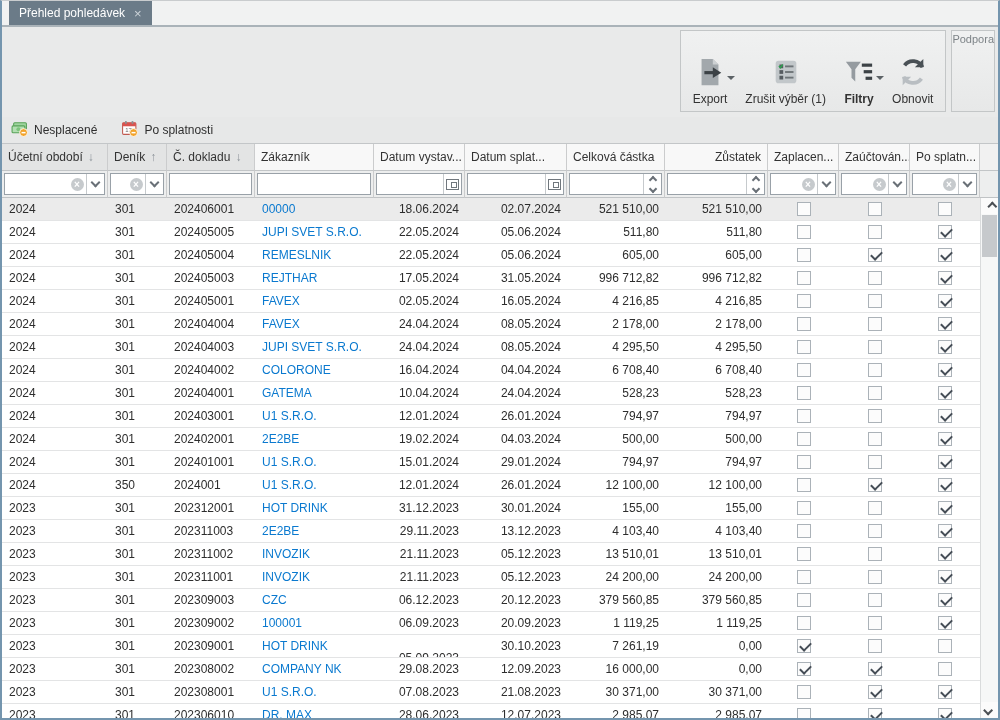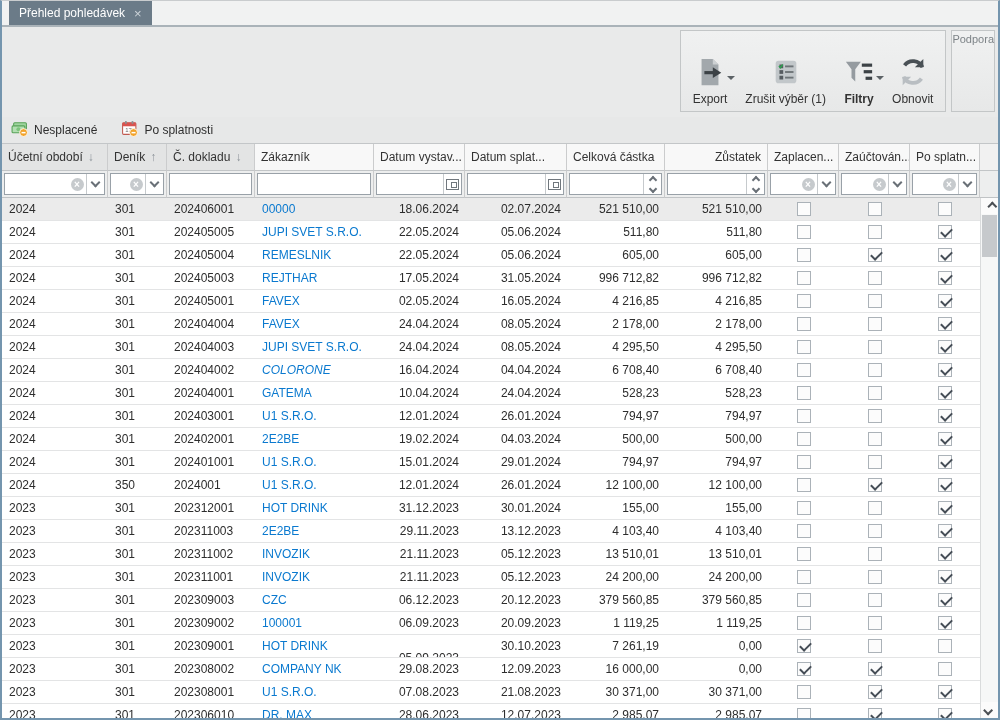--- a/index.html
+++ b/index.html
@@ -444,21 +444,21 @@
               <div class="checkbox"></div>
             </div>
             <div class="cell center" style="width: 70px;">
               <div class="checkbox checked"></div>
             </div>
           </div>
           <div class="row">
             <div class="cell" style="width: 106px;"><span>2024</span></div>
             <div class="cell" style="width: 59px;"><span>301</span></div>
             <div class="cell" style="width: 88px;"><span>202404002</span></div>
-            <div class="cell" style="width: 119px; font-style: italic;"><span class="link">COLORONE</span></div>
+            <div class="cell" style="width: 119px;"><span class="link">COLORONE</span></div>
             <div class="cell right" style="width: 91px;"><span>16.04.2024</span></div>
             <div class="cell right" style="width: 102px;"><span>04.04.2024</span></div>
             <div class="cell right" style="width: 98px;"><span>6 708,40</span></div>
             <div class="cell right" style="width: 103px;"><span>6 708,40</span></div>
             <div class="cell center" style="width: 71px;">
               <div class="checkbox"></div>
             </div>
             <div class="cell center" style="width: 71px;">
               <div class="checkbox"></div>
             </div>

